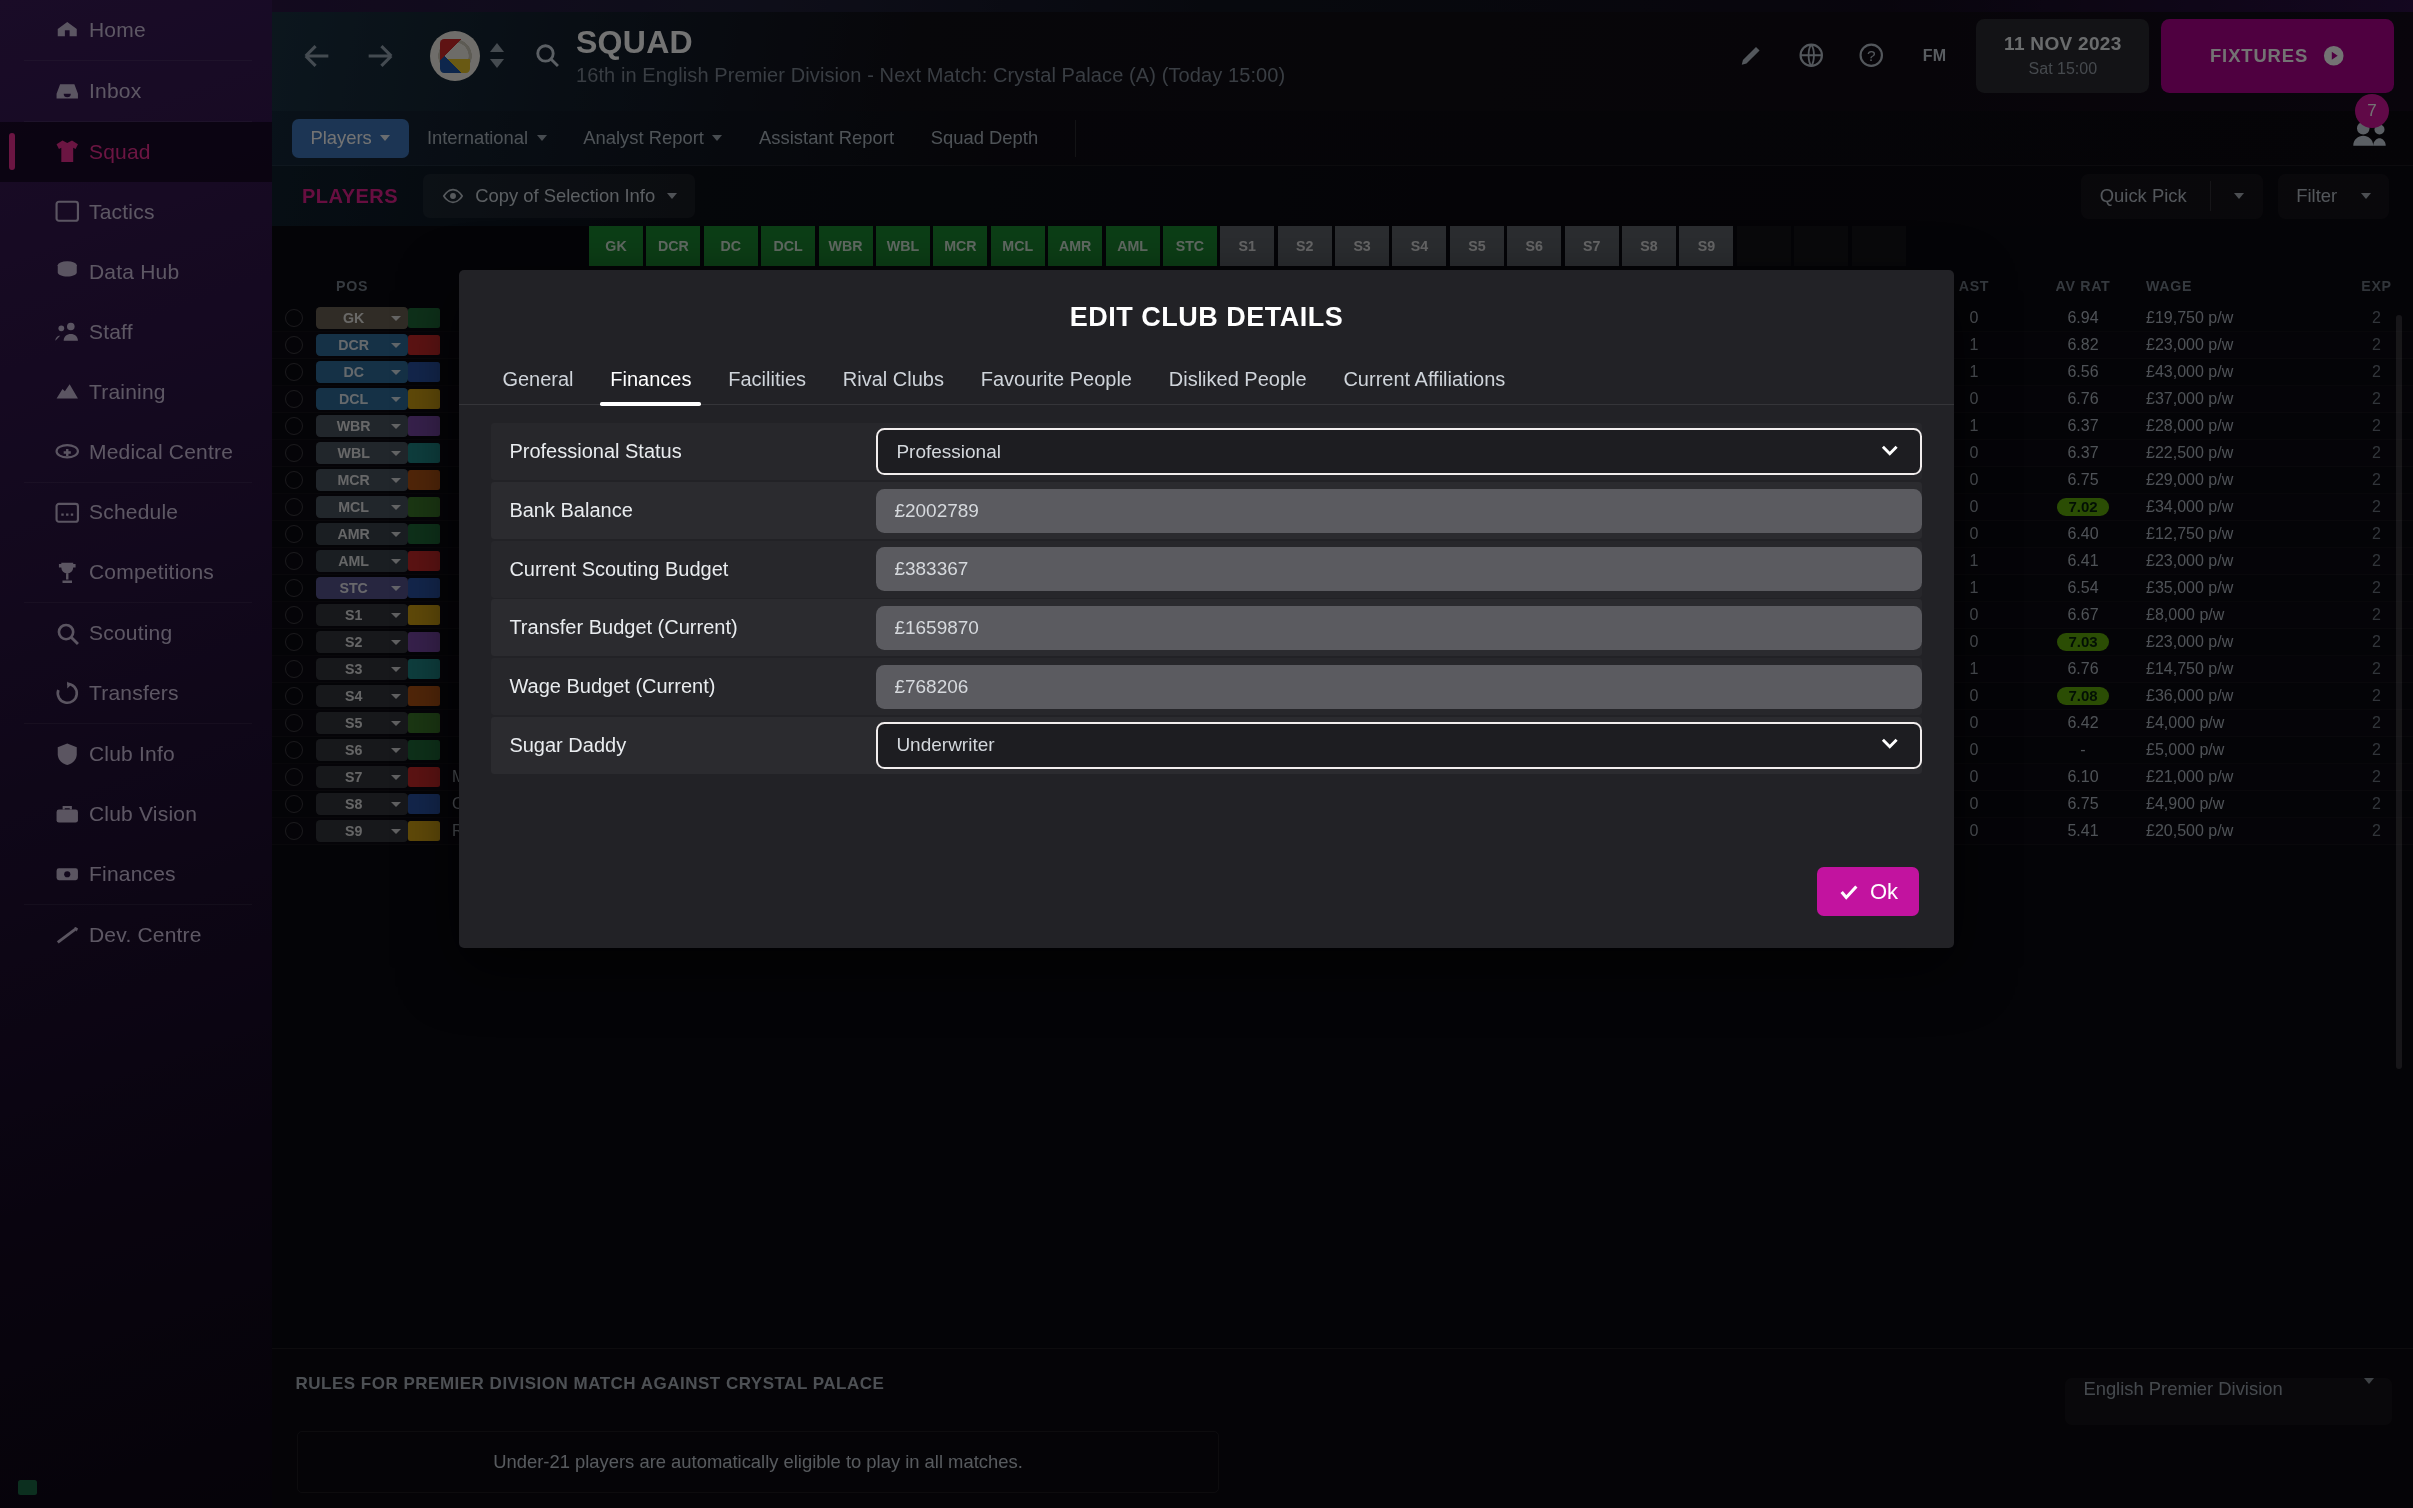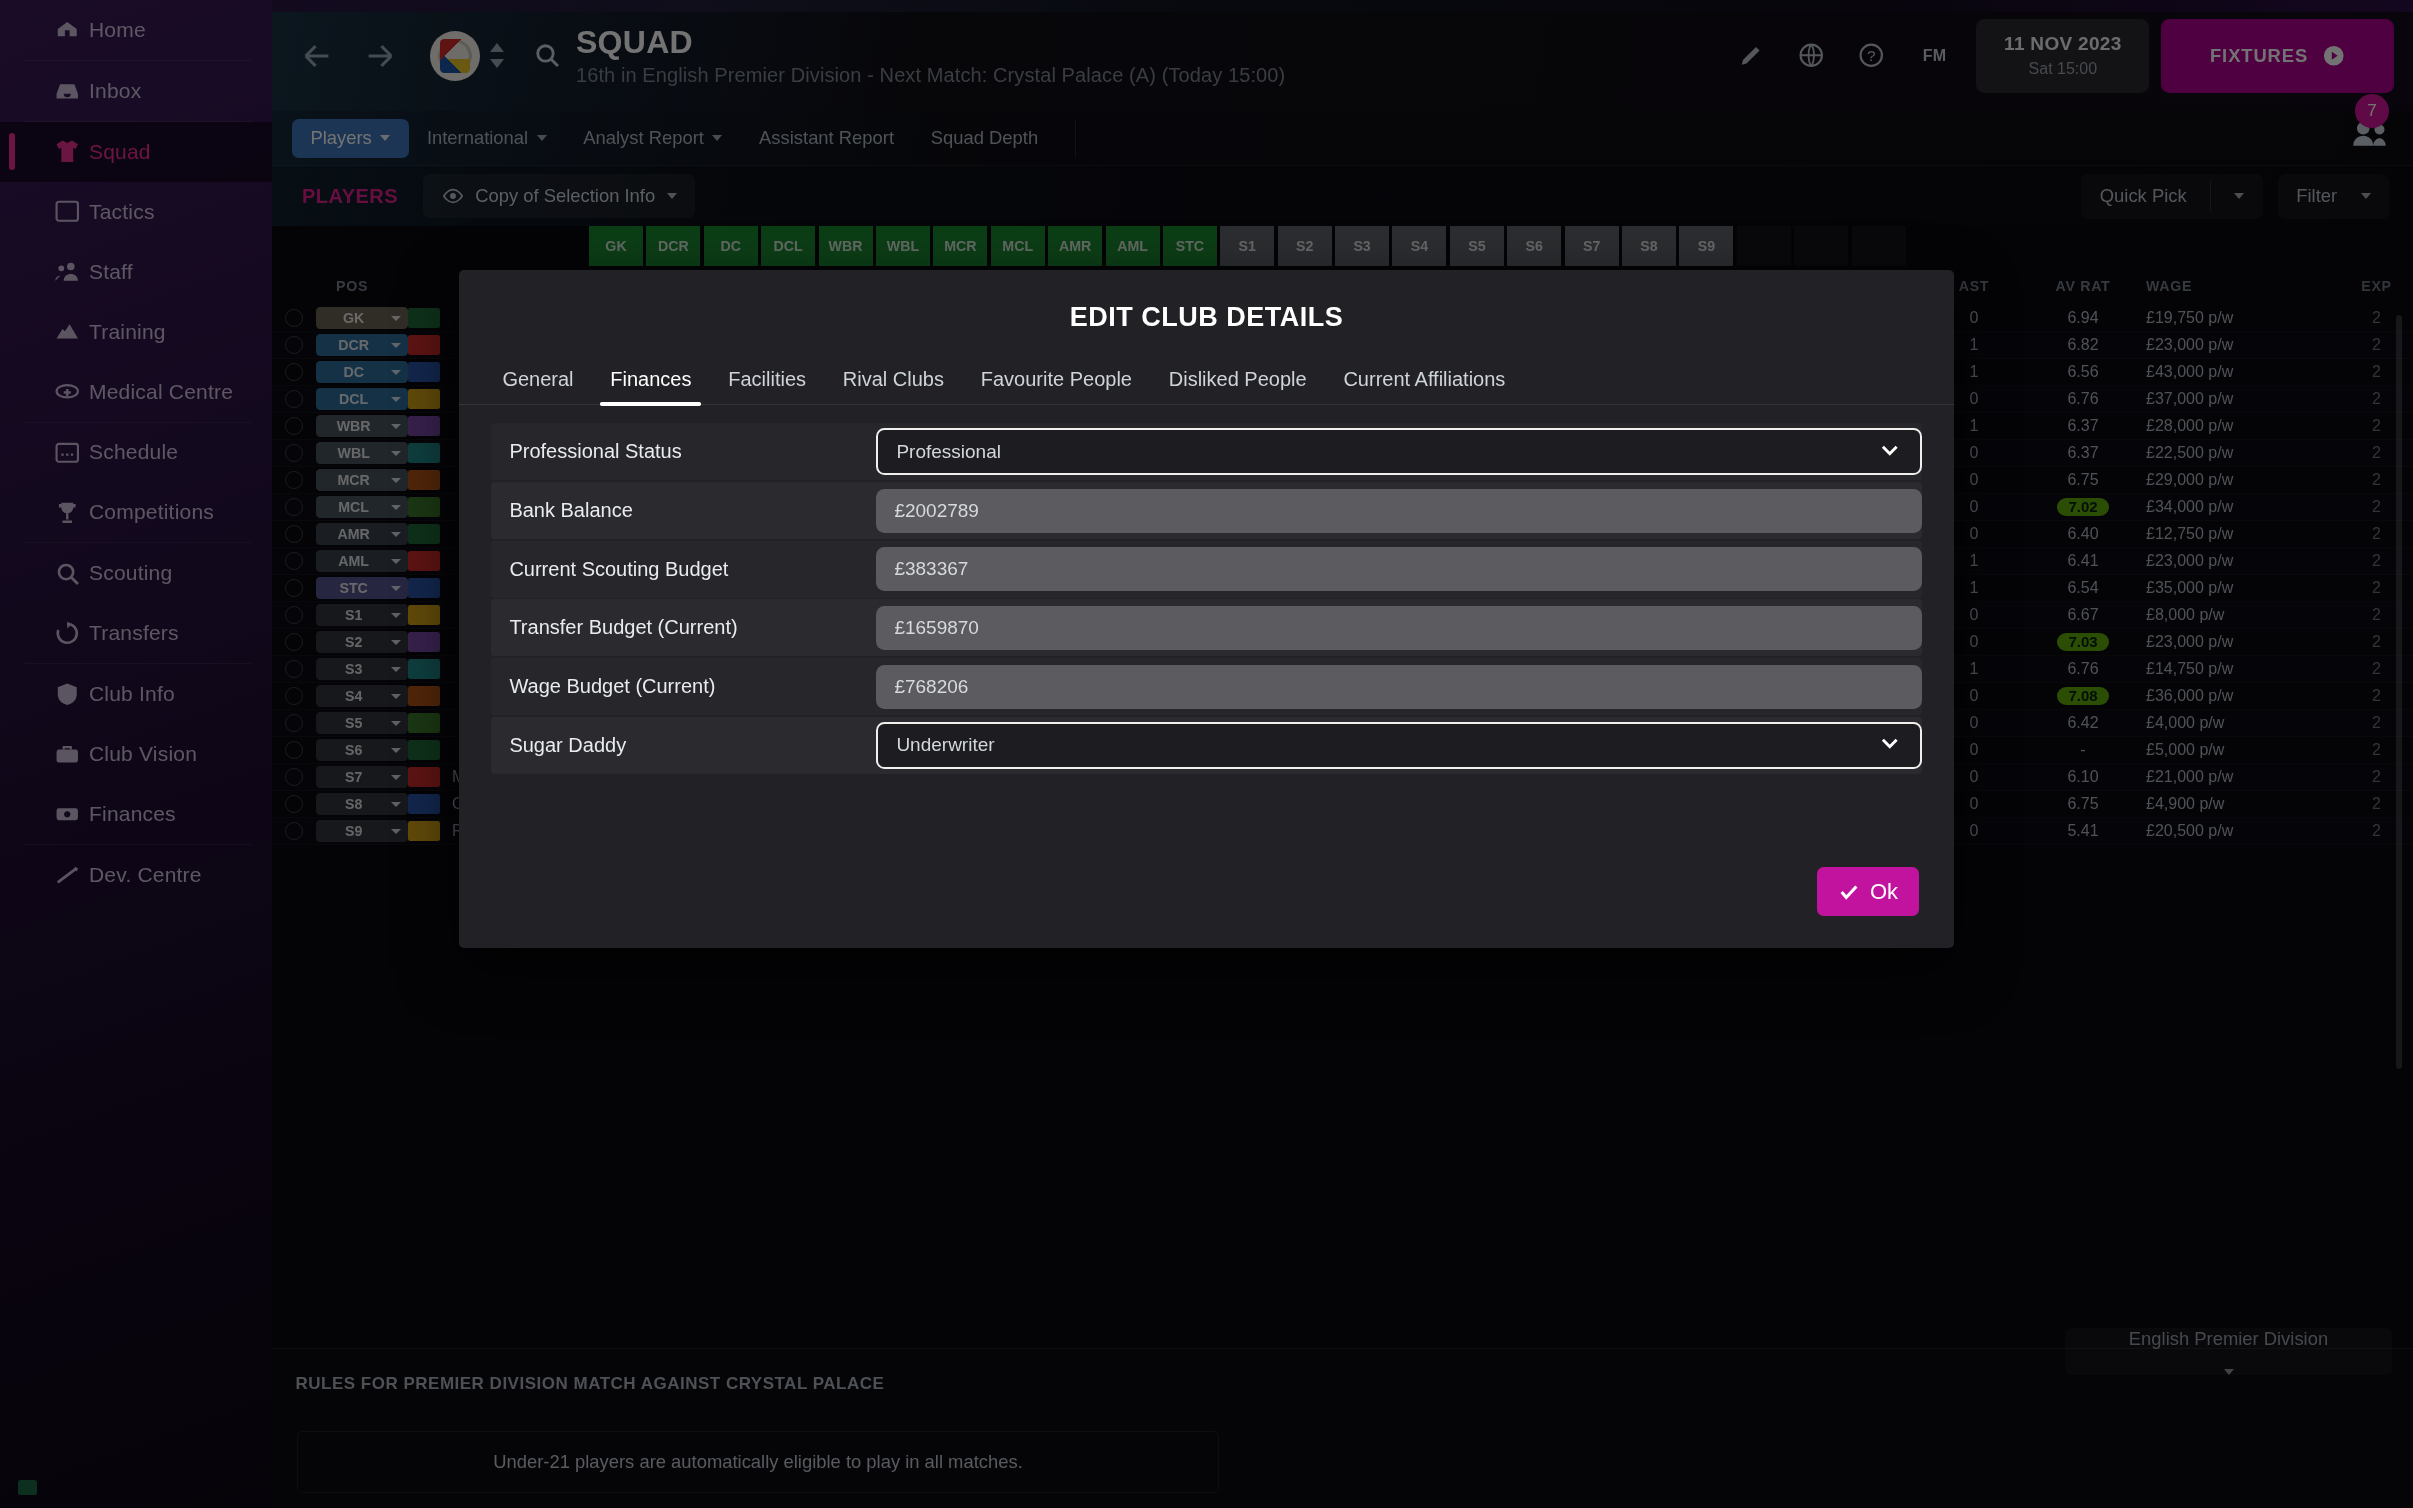--- a/index.html
+++ b/index.html
@@ -200,24 +200,24 @@
     position:absolute; left: 23.5px; top: 25px; font-size: 17px; font-weight: bold;
     color:#aab2bb; letter-spacing: 0.5px;
   }
   #rules-note {
     position:absolute; left: 25px; top: 82px; width: 922px; height: 62px;
     display:flex; align-items:center; justify-content:center;
     border: 0.8px solid rgba(255,255,255,.07); border-radius: 5px;
     font-size: 18.4px; color: #c1c8d1;
   }
   #league-select {
-    position:absolute; right: 22px; top: 1328px; height: 47px; width: 327px;
+    position:absolute; right: 22px; top: 1378px; height: 47px; width: 327px;
     background: rgba(255,255,255,.04); border-radius: 6.7px;
-    display:flex; align-items:center; justify-content: space-between; padding: 0 18.4px;
-    font-size: 18.4px; color:#9aa3ad; z-index: 3; flex-direction: column;
+    display:flex; align-items:flex-start; justify-content: space-between; padding: 0 18.4px;
+    font-size: 18.4px; color:#9aa3ad; z-index: 3;
   }
 
   
   #overlay { position:absolute; inset:0; background: rgba(0,0,0,.55); z-index: 40; }
   #modal {
     position:absolute; left: 459px; top: 270px; width: 1495px; height: 678px;
     background: #222226; border-radius: 5px; z-index: 50;
     box-shadow: 0 20px 59px rgba(0,0,0,.7);
   }
   #modal-title {
@@ -293,20 +293,29 @@
         <span class="sb-label">Squad</span>
       </div>
       <div class="sb-item">
         <span class="sb-ico">
           <svg viewBox="0 0 24 24">
             <rect x="3" y="4" width="18" height="16" rx="2" fill="none" stroke="#d8ccE6" stroke-width="1.8"></rect>
             <path d="M3 12h18M8 7h8M8 17h8"></path>
           </svg>
         </span>
         <span class="sb-label">Tactics</span>
+      </div>
+      <div class="sb-item">
+        <span class="sb-ico">
+          <svg viewBox="0 0 24 24">
+            <ellipse cx="12" cy="7" rx="8" ry="3.4"></ellipse>
+            <path d="M4 7v6c0 1.9 3.6 3.4 8 3.4s8-1.5 8-3.4V7"></path>
+          </svg>
+        </span>
+        <span class="sb-label">Data Hub</span>
       </div>
       <div class="sb-item">
         <span class="sb-ico">
           <svg viewBox="0 0 24 24">
             <circle cx="15" cy="8" r="3.2"></circle>
             <circle cx="7" cy="9.5" r="2.4"></circle>
             <path d="M9 20c0-3.4 2.7-5.6 6-5.6s6 2.2 6 5.6zM2 20c0-2.6 1.8-4.3 4-4.3"></path>
           </svg>
         </span>
         <span class="sb-label">Staff</span>

